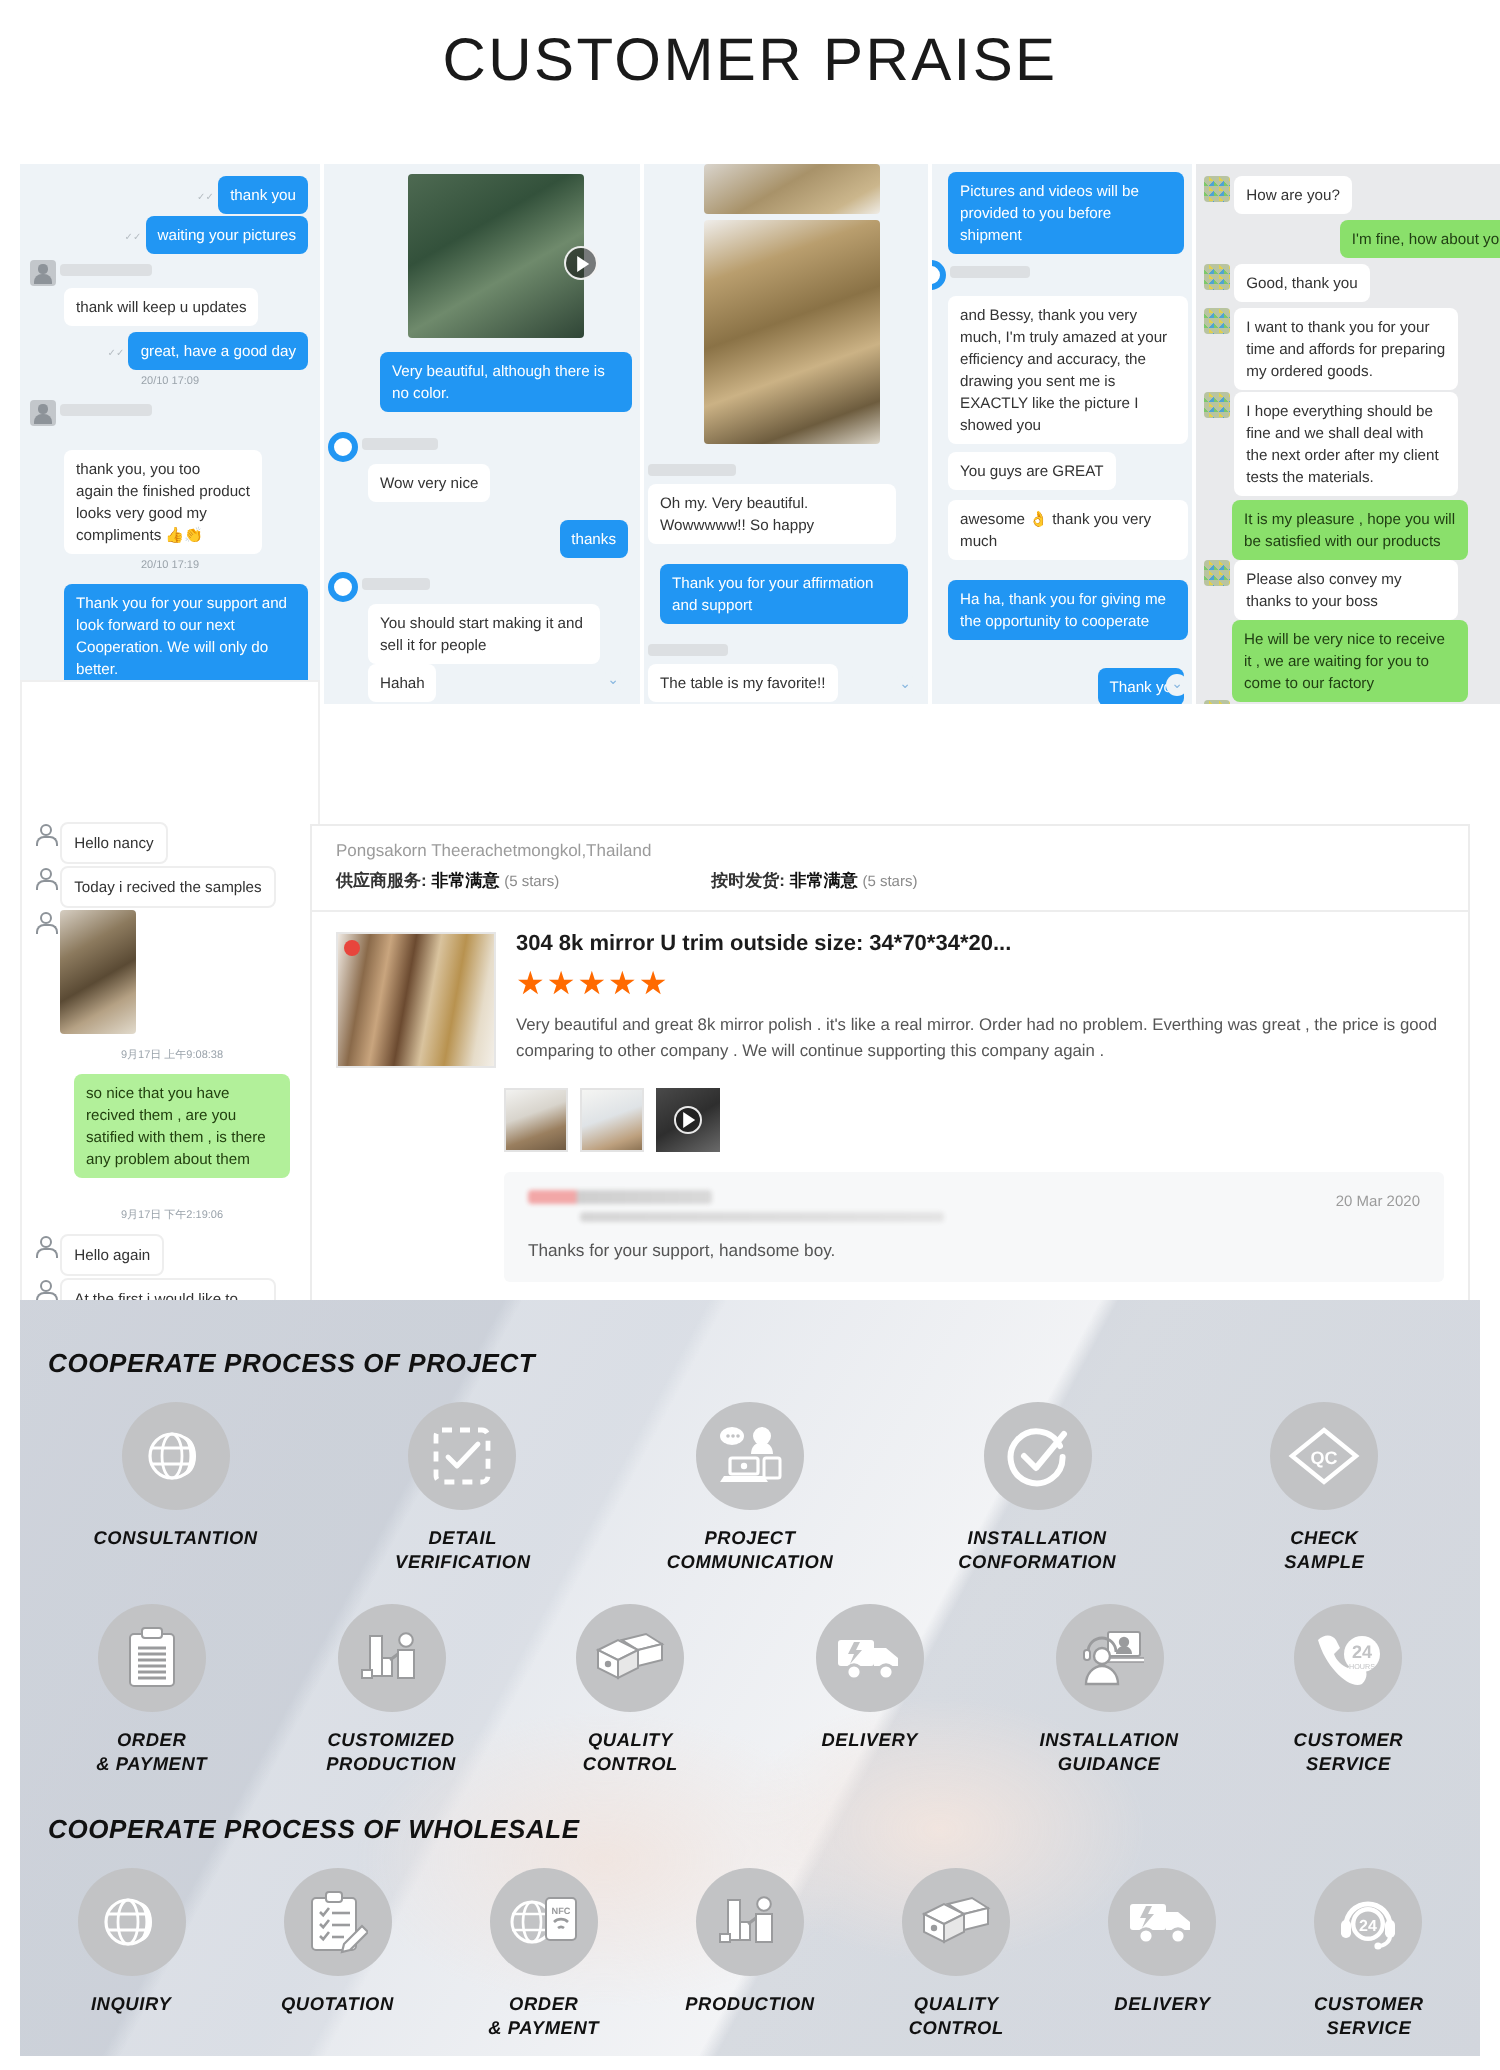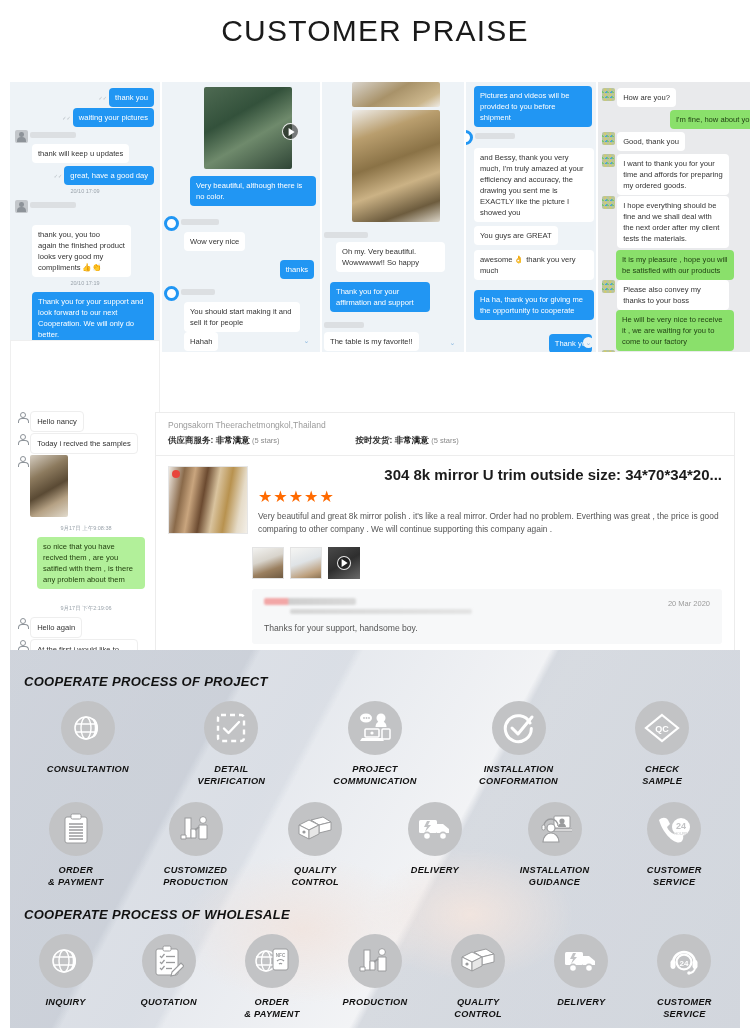--- a/index.html
+++ b/index.html
@@ -121,21 +121,21 @@
 
   .rev-body { display:flex; padding:10px 12px 0 12px; gap:10px; }
   .rev-prodimg {
     width:80px; height:68px; flex:none; border:1px solid #e6e6e6; position:relative;
     background:linear-gradient(100deg,#efe9e2 0%,#8a6a4a 18%,#c9a57e 30%,#6b4a30 44%,#d9c39e 58%,#b8924f 72%,#e6dcc9 88%,#f3efe8 100%);
   }
   .rev-prodimg .badge {
     position:absolute; left:3px; top:3px; width:8px;height:8px;border-radius:50%;
     background:#e8453c;
   }
-  .rev-prodtitle { font-size:15px; font-weight:700; color:#1c1c1c;text-align:right; }
+  .rev-prodtitle { font-size:11px; font-weight:700; color:#1c1c1c; }
   .stars { color:#ff6a00; font-size:16px; letter-spacing:1px; margin:4px 0 4px 0; }
   .rev-text { font-size:8.4px; color:#555; line-height:1.6; }
 
   .rev-thumbs { display:flex; gap:6px; padding:10px 0 0 96px; }
   .rev-thumb { width:32px;height:32px;border:1px solid #e3e3e3;position:relative; }
   .t1 { background:linear-gradient(160deg,#f2f2f0 0%,#d8d4cc 40%,#9a7f5f 70%,#6f5a42 100%); }
   .t2 { background:linear-gradient(160deg,#f5f5f3 0%,#dfe3e6 45%,#bda07e 80%,#8c7354 100%); }
   .t3 { background:linear-gradient(150deg,#4a4a4a 0%,#2e2e2e 50%,#6a6a6a 100%); border:none; }
 
   .reply-box {
@@ -296,24 +296,24 @@
   <div class="panel chat-bg-blue" style="left:322px;top:18px;width:142px;height:270px;">
     <div class="msg" style="left:30px;top:0px;">
       <span class="thumb" style="display:inline-block;width:88px;height:25px;background:linear-gradient(150deg,#d9d4cc 0%,#a89269 45%,#cbb68c 80%,#efece6 100%);"></span>
     </div>
     <div class="msg" style="left:30px;top:28px;">
       <span class="thumb" style="display:inline-block;width:88px;height:112px;background:linear-gradient(160deg,#efedea 0%,#b99e6e 22%,#8a7246 45%,#cbb285 65%,#6d5c3e 85%,#dcd6c9 100%);"></span>
     </div>
     <div class="msg" style="left:2px;top:148px;">
       <span class="namebar" style="display:inline-block;width:44px;"></span>
     </div>
-    <div class="msg" style="left:14px;top:160px;width:109px;">
+    <div class="msg" style="left:2px;top:160px;width:124px;">
       <span class="bub bub-white">Oh my. Very beautiful. Wowwwww!! So happy</span>
     </div>
-    <div class="msg" style="left:8px;top:200px;width:100px;">
+    <div class="msg" style="left:8px;top:200px;width:124px;">
       <span class="bub bub-blue">Thank you for your affirmation and support</span>
     </div>
     <div class="msg" style="left:2px;top:238px;">
       <span class="namebar" style="display:inline-block;width:40px;"></span>
     </div>
     <div class="msg" style="left:2px;top:250px;">
       <span class="bub bub-white">The table is my favorite!!</span>
     </div>
     <div class="chev-circle" style="position:absolute;right:6px;bottom:4px;">⌄</div>
   </div>

